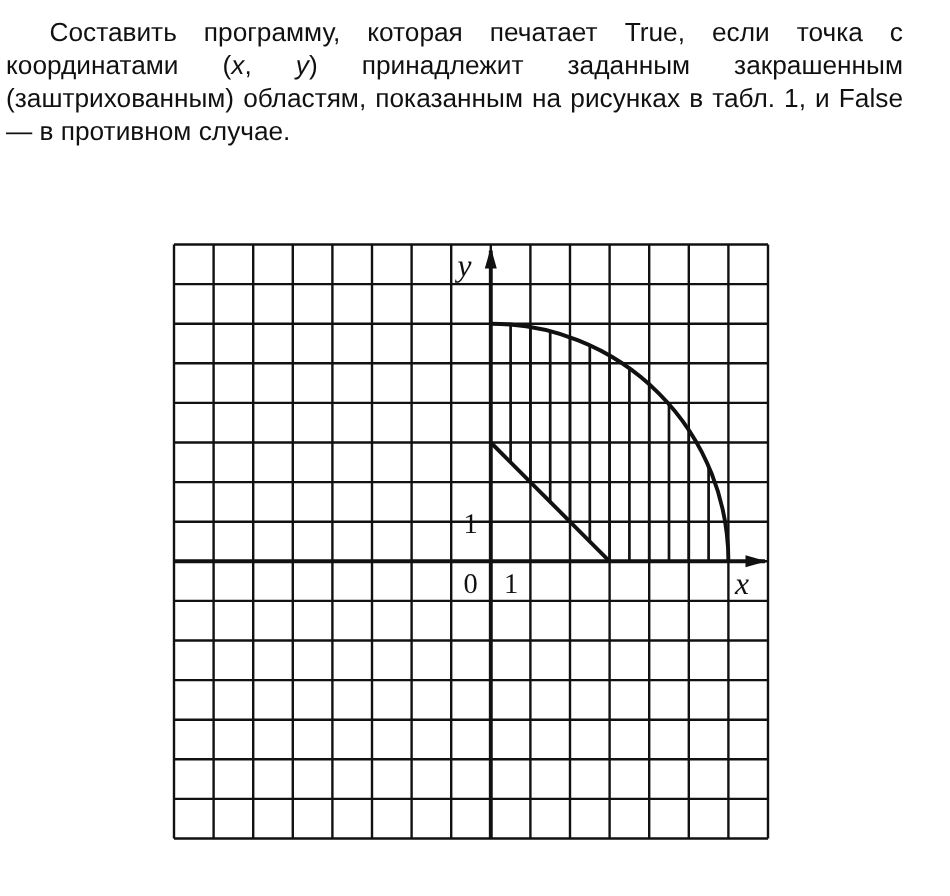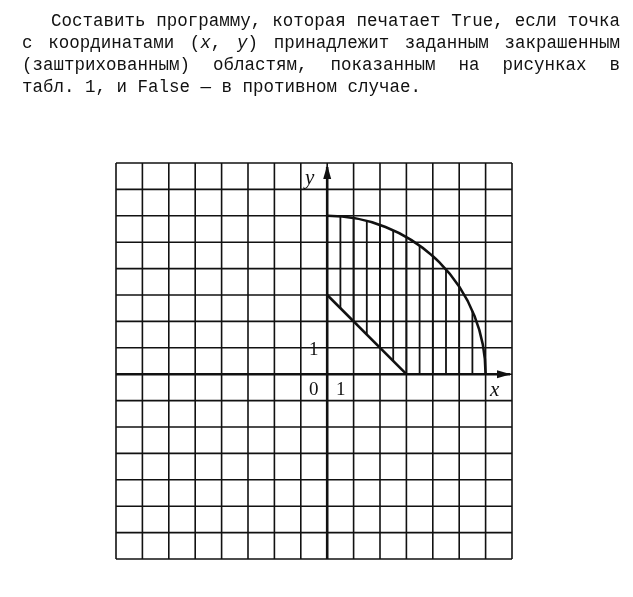--- a/index.html
+++ b/index.html
@@ -1,19 +1,19 @@
 <!DOCTYPE html>
 <html><head>
 <meta charset="utf-8">
 <style>
   html, body { margin: 0; padding: 0; background: #ffffff; }
   body { width: 633px; height: 597px; position: relative; overflow: hidden; }
   .task-text {
-    position: absolute; left: 22px; top: 10px; width: 598px;
-    font-family: Liberation Mono, monospace;
+    position: absolute; left: 4px; top: 10px; width: 598px;
+    font-family: Liberation Sans, sans-serif;
     font-size: 17.5px; line-height: 22px; color: #111;
     text-align: justify; text-indent: 29px;
   }
   .task-text i { font-style: italic; }
   .figure { position: absolute; left: 0; top: 0; }
   .axis-label {
     font-family: "Liberation Serif", "DejaVu Serif", serif;
     font-style: italic; font-size: 21px; fill: #111;
   }
   .tick-label {

